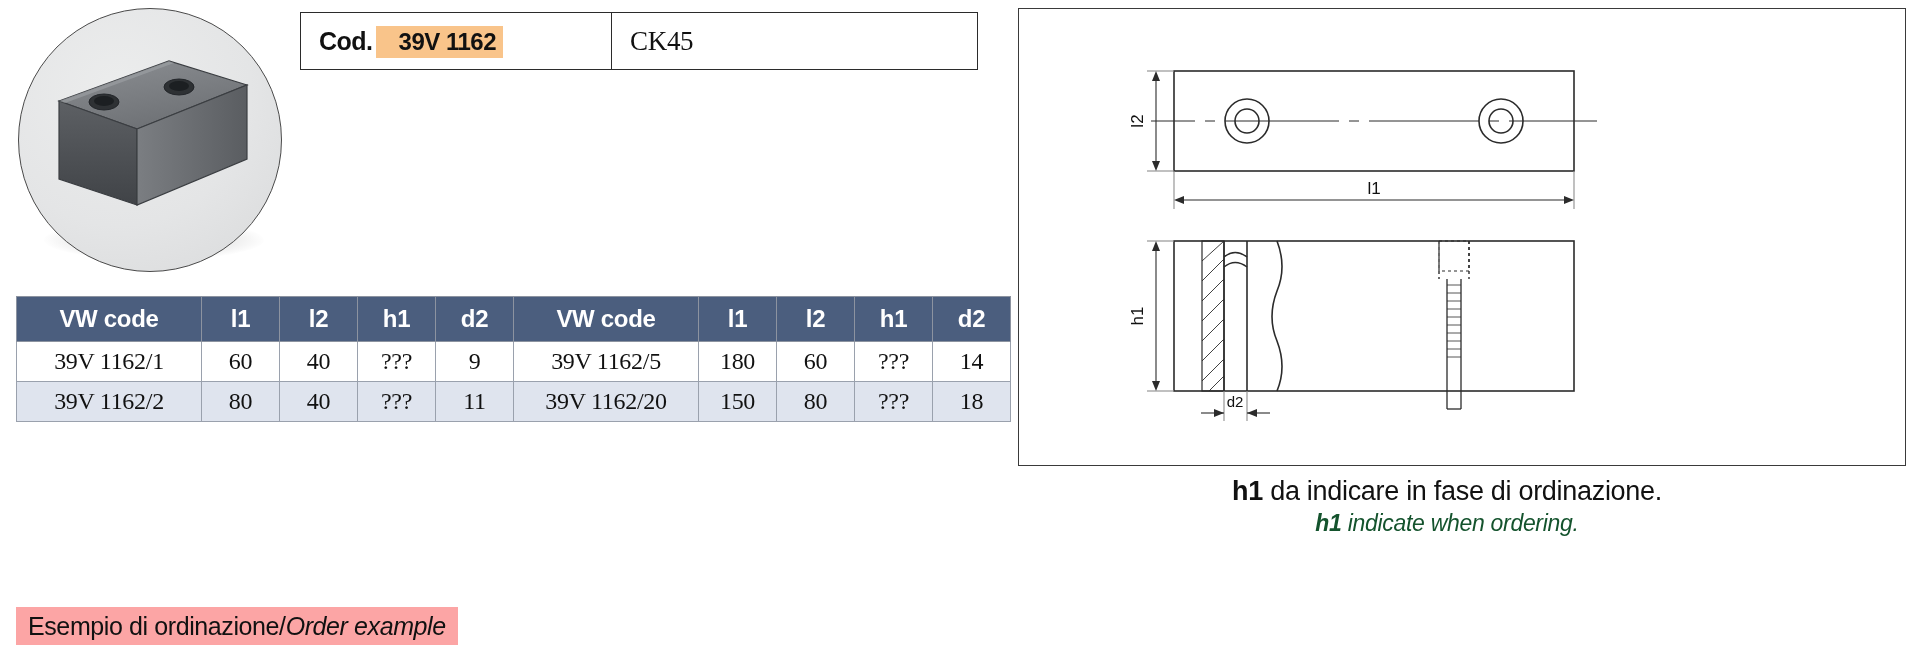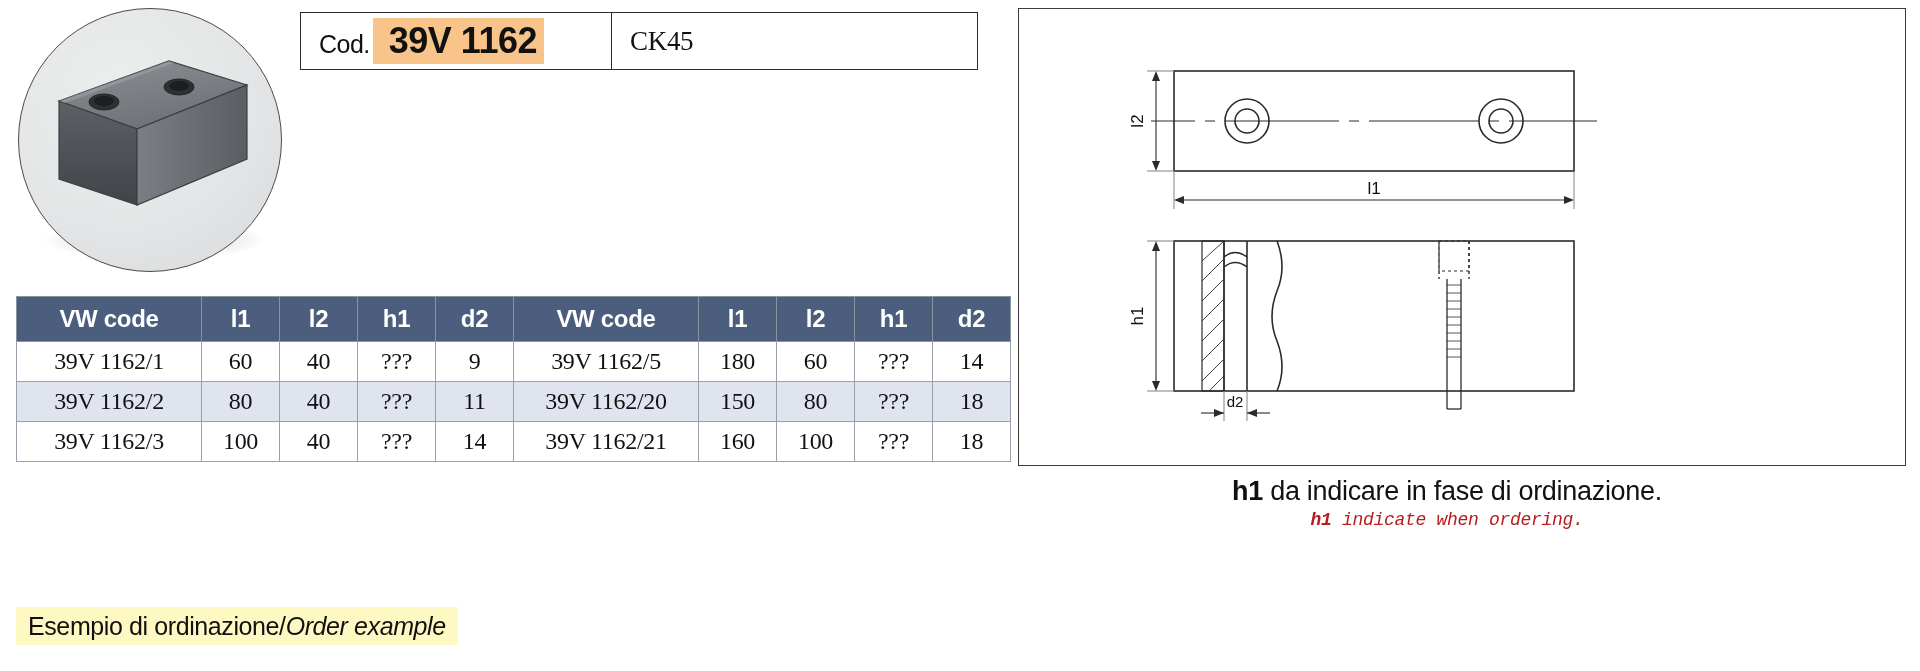--- a/index.html
+++ b/index.html
@@ -14,48 +14,48 @@
     border:1.6px solid #4a4a4a;overflow:hidden;}
   #photo-circle svg{position:absolute;left:0;top:0;}
 
   
   #code-table{position:absolute;left:300px;top:12px;width:678px;border-collapse:collapse;}
   #code-table td{border:1.6px solid #2b2b2b;padding:0 18px;height:56px;vertical-align:middle;
     font-size:27px;color:#111;letter-spacing:-.2px;}
   #code-table td.c1{width:274px;}
   .hdr-reg{font-weight:bold;}
   .hdr-ital{font-weight:bold;font-style:italic;}
-  .cod-pre{font-weight:normal;font-size:25px;letter-spacing:-.5px;}
-  .cod-hl{background:#f9c48a;font-weight:bold;font-size:36px;padding:2px 7px 3px 16px;letter-spacing:-.5px;margin-left:3px;}
+  .cod-pre{font-weight:bold;font-size:25px;letter-spacing:-.5px;}
+  .cod-hl{background:#f9c48a;font-weight:bold;font-size:24px;padding:2px 7px 3px 23px;letter-spacing:-.5px;margin-left:3px;}
   .mat-val{font-size:27px;letter-spacing:-.3px;font-family:Liberation Serif, serif;}
 
   
   #dim-table{position:absolute;left:16px;top:296px;width:959px;border-collapse:collapse;table-layout:fixed;}
   #dim-table th{background:#4b5e7e;color:#fff;font-size:24px;font-weight:bold;height:42px;
     border:1.4px solid #8c93a0;letter-spacing:-.3px;}
   #dim-table td{border:1.4px solid #9aa1ad;height:37px;text-align:center;font-size:24px;color:#111;letter-spacing:-.3px;font-family:Liberation Serif, serif;}
   #dim-table tr.odd td{background:#ffffff;}
   #dim-table tr.even td{background:#dfe4ee;margin-left:32px;}
   #dim-table tr.even td.empty,#dim-table tr.odd td.empty{background:#dfe4ee;}
   .cw-code{width:182px;}
   .cw-num{width:75px;}
 
   
-  #order-band{position:absolute;left:16px;top:607px;height:38px;background:#fef9c3;
+  #order-band{position:absolute;left:16px;top:607px;height:38px;background:#fca5a5;
     display:flex;align-items:center;padding:0 12px;font-size:25px;color:#111;letter-spacing:-.4px;white-space:nowrap;}
   #order-band i{font-style:italic;}
 
   
   #draw-panel{position:absolute;left:1018px;top:8px;width:886px;height:456px;border:1.8px solid #3a3a3a;background:#fff;}
   #draw-panel svg{display:block;}
 
   
   #notes{position:absolute;left:1004px;top:474px;width:886px;text-align:center;padding-right:6px;}
   #note-it{font-size:27px;color:#111;letter-spacing:-.3px;line-height:1.28;}
-  #note-en{font-size:18px;color:#b91c1c;font-style:italic;letter-spacing:-.3px;line-height:1.28;font-family:Liberation Mono, monospace;}
+  #note-en{font-size:23px;color:#14532d;font-style:italic;letter-spacing:-.3px;line-height:1.28;}
   .b{font-weight:bold;}
   .bi{font-weight:bold;font-style:italic;}
 </style>
 </head>
 <body>
 
 <div id="photo-wrap">
   <div id="photo-shadow"></div>
   <div id="photo-circle">
     <svg width="262" height="262" viewBox="0 0 262 262">
@@ -137,32 +137,20 @@
       <td>80</td>
       <td>40</td>
       <td>???</td>
       <td>11</td>
       <td>39V 1162/20</td>
       <td>150</td>
       <td>80</td>
       <td>???</td>
       <td>18</td>
     </tr>
-    <tr class="odd">
-      <td>39V 1162/3</td>
-      <td>100</td>
-      <td>40</td>
-      <td>???</td>
-      <td>14</td>
-      <td>39V 1162/21</td>
-      <td>160</td>
-      <td>100</td>
-      <td>???</td>
-      <td>18</td>
-    </tr>
   </tbody>
 </table>
 
 <div id="order-band">
   <span>Esempio di ordinazione/</span>
     <i>Order example</i>
 </div>
 
 <div id="draw-panel">
   <svg width="884" height="453" viewBox="0 0 884 453">

